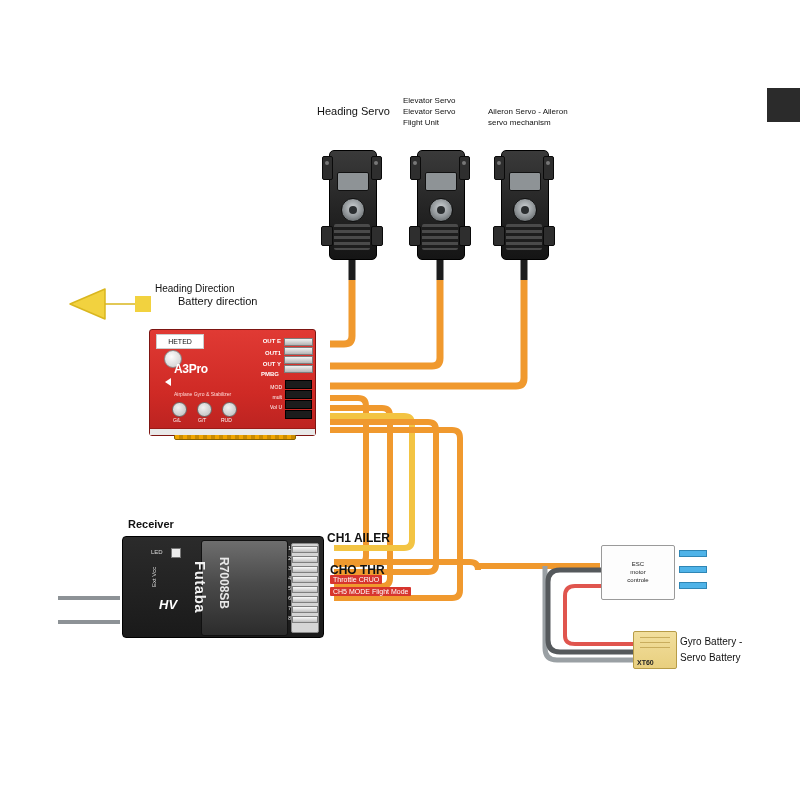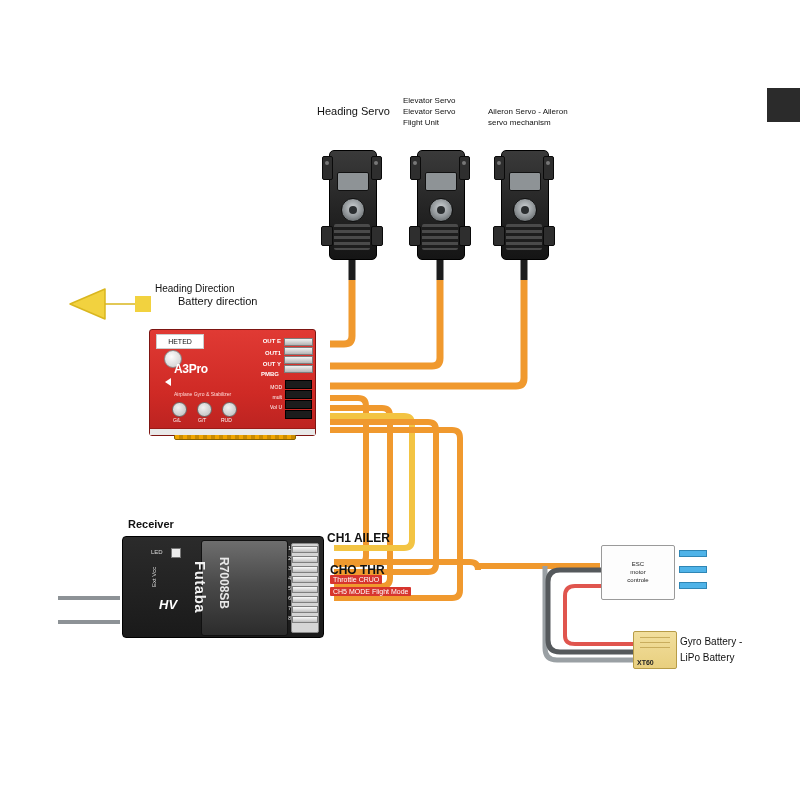--- a/index.html
+++ b/index.html
@@ -272,16 +272,16 @@
     <i style="top:0;"></i>
     <i style="top:16px;"></i>
     <i style="top:32px;"></i>
   </div>
 
   <div class="bat">
     <div class="lines"></div>
     <div class="xt">XT60</div>
   </div>
   <div class="lbl" style="left:680px;top:636px;">Gyro Battery -</div>
-  <div class="lbl" style="left:680px;top:652px;">LiPo Battery</div>
+  <div class="lbl" style="left:680px;top:652px;">Servo Battery</div>
 
   <div class="cornerbox"></div>
 </div>
 
 </body></html>

